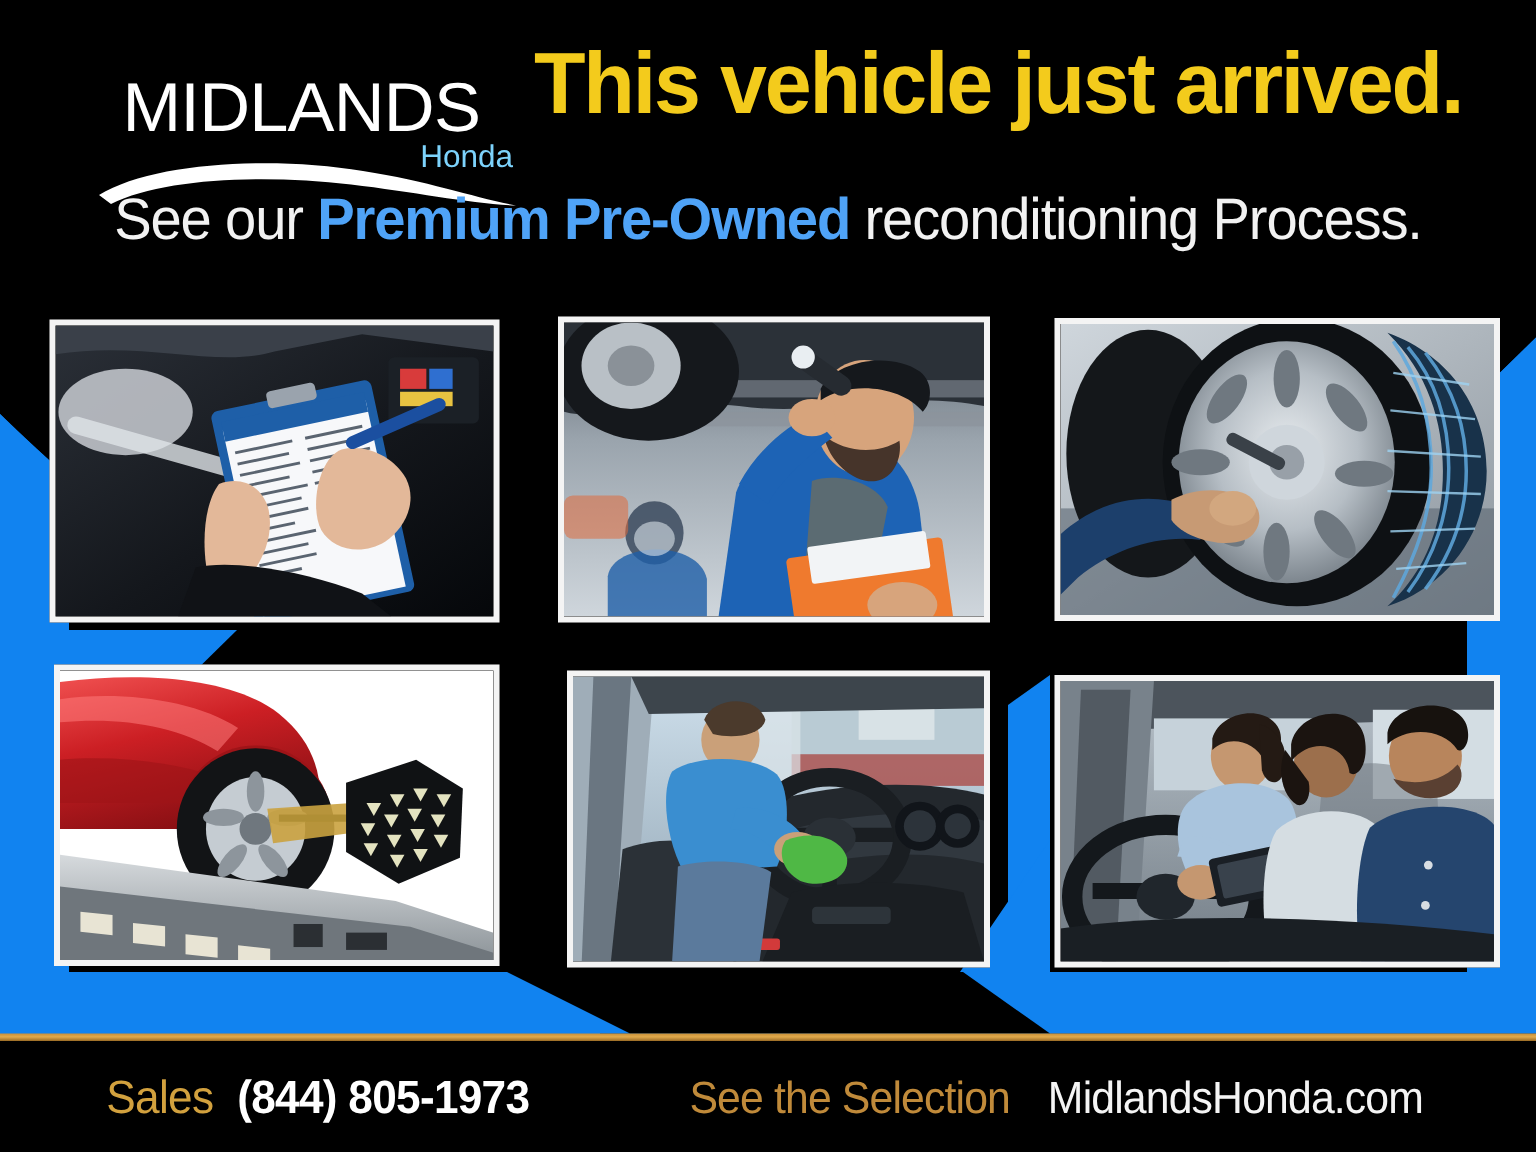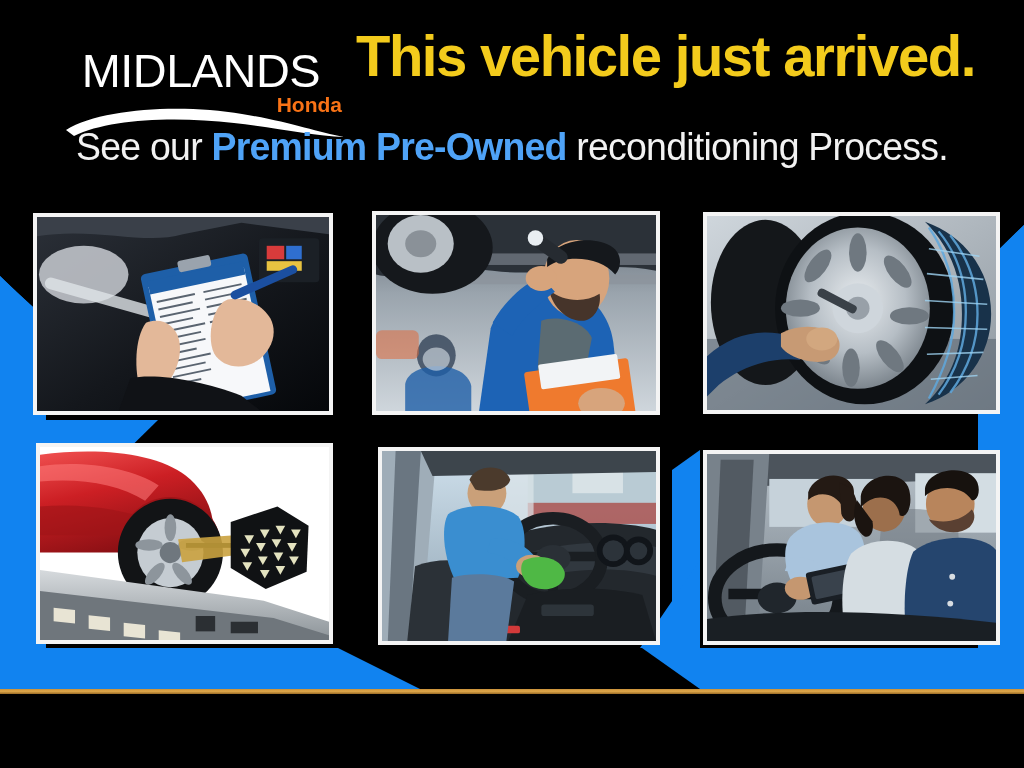--- a/index.html
+++ b/index.html
@@ -33,22 +33,22 @@
   .logo-midlands {
     position:absolute; left:22px; top:2px;
     font-family:"Liberation Sans", sans-serif;
     font-size:46px; font-weight:400; letter-spacing:-0.5px;
     color:#ffffff; line-height:1;
     transform:scaleX(1.02);
   }
   .logo-honda {
     position:absolute; right:10px; top:48px;
     font-family:"Liberation Sans", sans-serif;
-    font-size:21px; font-weight:700; letter-spacing:0px;
-    color:#f97316; line-height:1;
+    font-size:21px; font-weight:400; letter-spacing:0px;
+    color:#7dd3fc; line-height:1;
   }
   .logo-swoosh { position:absolute; left:0; top:58px; width:290px; height:34px; }
   .logo-swoosh svg { display:block; }
 
   .headline {
     position:absolute; left:356px; top:25px;
     font-family:"Liberation Sans", sans-serif;
     font-size:58px; font-weight:700; letter-spacing:-1.5px;
     color:#F3CB1C; line-height:1.08; white-space:nowrap;
     transform:scaleX(0.97); transform-origin:left center;
@@ -524,14 +524,23 @@
         <path d="M212,102 C232,84 282,82 297,100 L297,195 L206,195 C200,162 204,118 212,102 Z" fill="#25456e"></path>
         <circle cx="252" cy="128" r="3" fill="#d8dde2"></circle>
         <circle cx="250" cy="156" r="3" fill="#d8dde2"></circle>
 
         <path d="M0,172 C80,160 200,164 297,176 L297,195 L0,195 Z" fill="#1a1f24"></path>
       </svg>
     </div>
   </div>
 
   <div class="gold-rule"></div>
+  <div class="footer">
+    <div class="footer-row">
+      <span class="f-sales">Sales</span>
+      <span class="f-phone">(844) 805-1973</span>
+      <span class="f-gap"></span>
+      <span class="f-see">See the Selection</span>
+      <span class="f-url">MidlandsHonda.com</span>
+    </div>
+  </div>
 
 </div>
 
 </body></html>

